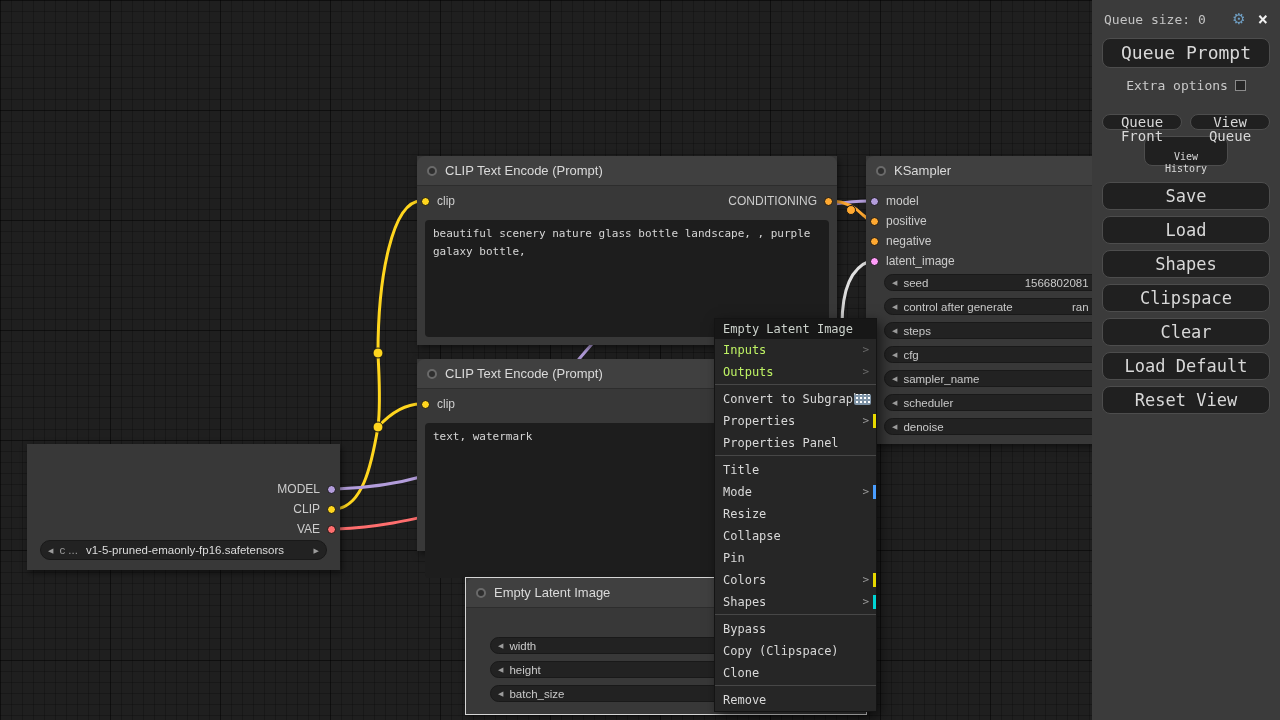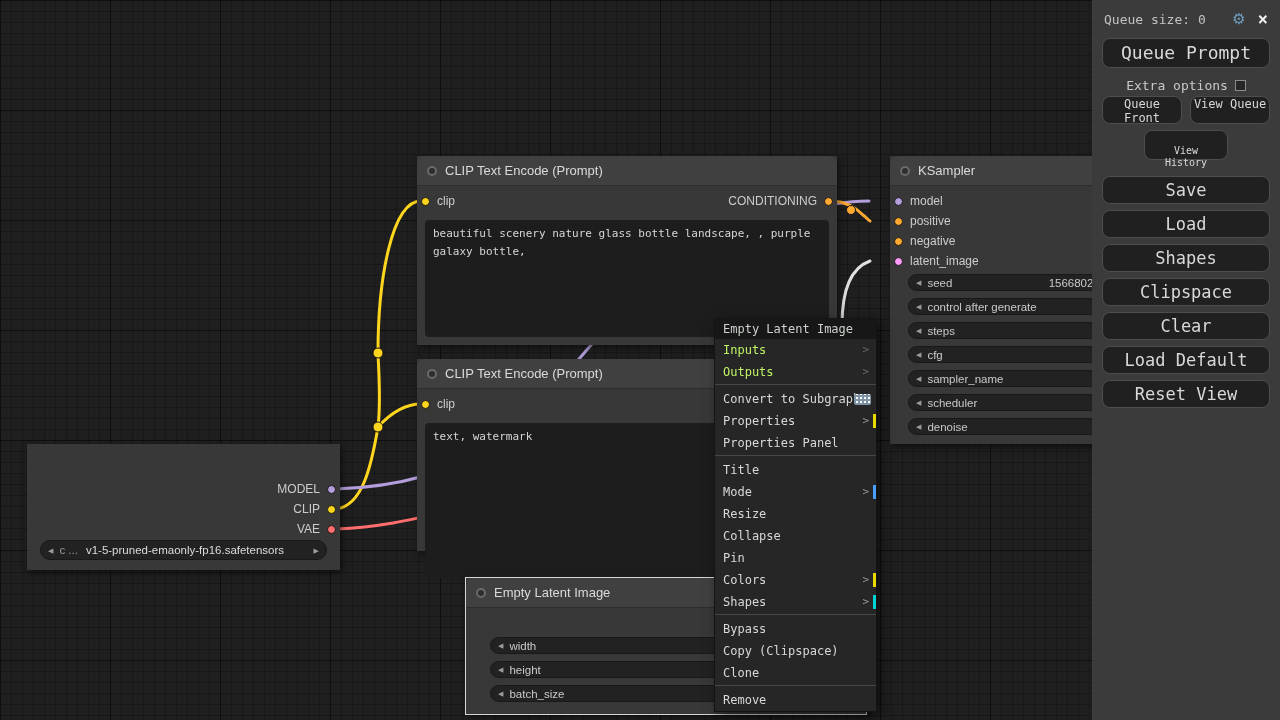--- a/index.html
+++ b/index.html
@@ -35,21 +35,21 @@
   .wvalue-left{margin-left:2px;white-space:nowrap;color:#dcdcdc}
   .dim{color:#9a9a9a}
   .spacer{flex:1}
 
   #node-clip1{left:417px;top:156px;width:420px;height:189px}
   #node-clip1 .prompt-box{left:8px;top:64px;width:404px;height:117px}
   #node-clip2{left:417px;top:359px;width:420px;height:192px}
   #node-clip2 .prompt-box{left:8px;top:64px;width:404px;height:155px}
   #node-lc{left:27px;top:444px;width:313px;height:126px}
   #node-lc .widget{left:13px;top:96px;width:287px;height:20px;border-radius:10px}
-  #node-ks{left:890px;top:156px;width:260px;height:288px}
+  #node-ks{left:866px;top:156px;width:260px;height:288px}
   #node-ks .widget{left:18px;width:224px}
   #node-el{left:466px;top:578px;width:400px;height:136px;outline:1px solid #d5d5d5}
   #node-el .widget{left:24px;width:352px}
 
   
   .ctx-menu{position:absolute;left:714px;top:318px;width:163px;z-index:10;background:#262626;border:1px solid #141414;box-shadow:4px 4px 12px rgba(0,0,0,.55);font-family:"DejaVu Sans Mono",monospace}
   .ctx-title{height:20px;line-height:20px;background:#171717;color:#ccd2cc;font-size:12px;padding:0 8px;white-space:nowrap;overflow:hidden}
   .mi{position:relative;height:22px;line-height:22px;padding:0 8px;font-size:12px;color:#d8d8d8;white-space:nowrap}
   .mi.dis{color:#bef264}
   .sub{position:absolute;right:7px;top:0;color:#9a9a9a;font-size:11px}
@@ -61,24 +61,24 @@
 
   
   .sidebar{position:absolute;right:0;top:0;width:188px;height:720px;background:#3b3b3b;z-index:20;font-family:"DejaVu Sans Mono",monospace;color:#cfcfcf;padding-top:8px}
   .sb-top{display:flex;align-items:center;padding:0 12px;height:22px;font-size:13px;color:#c3c3c3}
   .gear-icon{margin-left:auto;color:#6f9ec2;font-size:15px;font-family:"DejaVu Sans",sans-serif;line-height:1}
   .gear-icon::before{content:"\2699"}
   .close-icon{margin-left:12px;color:#f2f2f2;font-size:17px;font-weight:bold;line-height:1}
   .close-icon::before{content:"\00D7"}
   .btn{display:block;background:#202020;border:1px solid #4d4d4d;border-radius:8px;color:#d8d8d8;text-align:center;font-family:inherit;cursor:default}
   .queue-btn{margin:8px 10px 7px;height:30px;font-size:18px;line-height:28px}
-  .extra-row{display:flex;align-items:center;justify-content:center;gap:7px;font-size:13px;height:20px;margin-bottom:1px;color:#c9c9c9}
+  .extra-row{display:flex;align-items:center;justify-content:center;gap:7px;font-size:13px;height:20px;margin-bottom:19px;color:#c9c9c9}
   .checkbox{width:11px;height:11px;border:1px solid #8b8b8b;background:#262626}
   .small-row{display:flex;gap:8px;padding:0 10px;margin-bottom:6px}
-  .small-btn{flex:1;height:28px;font-size:12px;line-height:14px;border-radius:8px}
+  .small-btn{flex:1;height:16px;font-size:14px;line-height:14px;border-radius:8px}
   .vh-btn{width:84px;margin:0 auto 16px;height:30px;font-size:10px;line-height:12px;padding:14px 14px;border-radius:8px}
   .big-btn{margin:0 10px 6px;height:28px;font-size:17px;line-height:26px}
 </style>
 </head>
 <body>
 
 <div class="canvas">
 
   <svg class="wires" width="1280" height="720">
 

